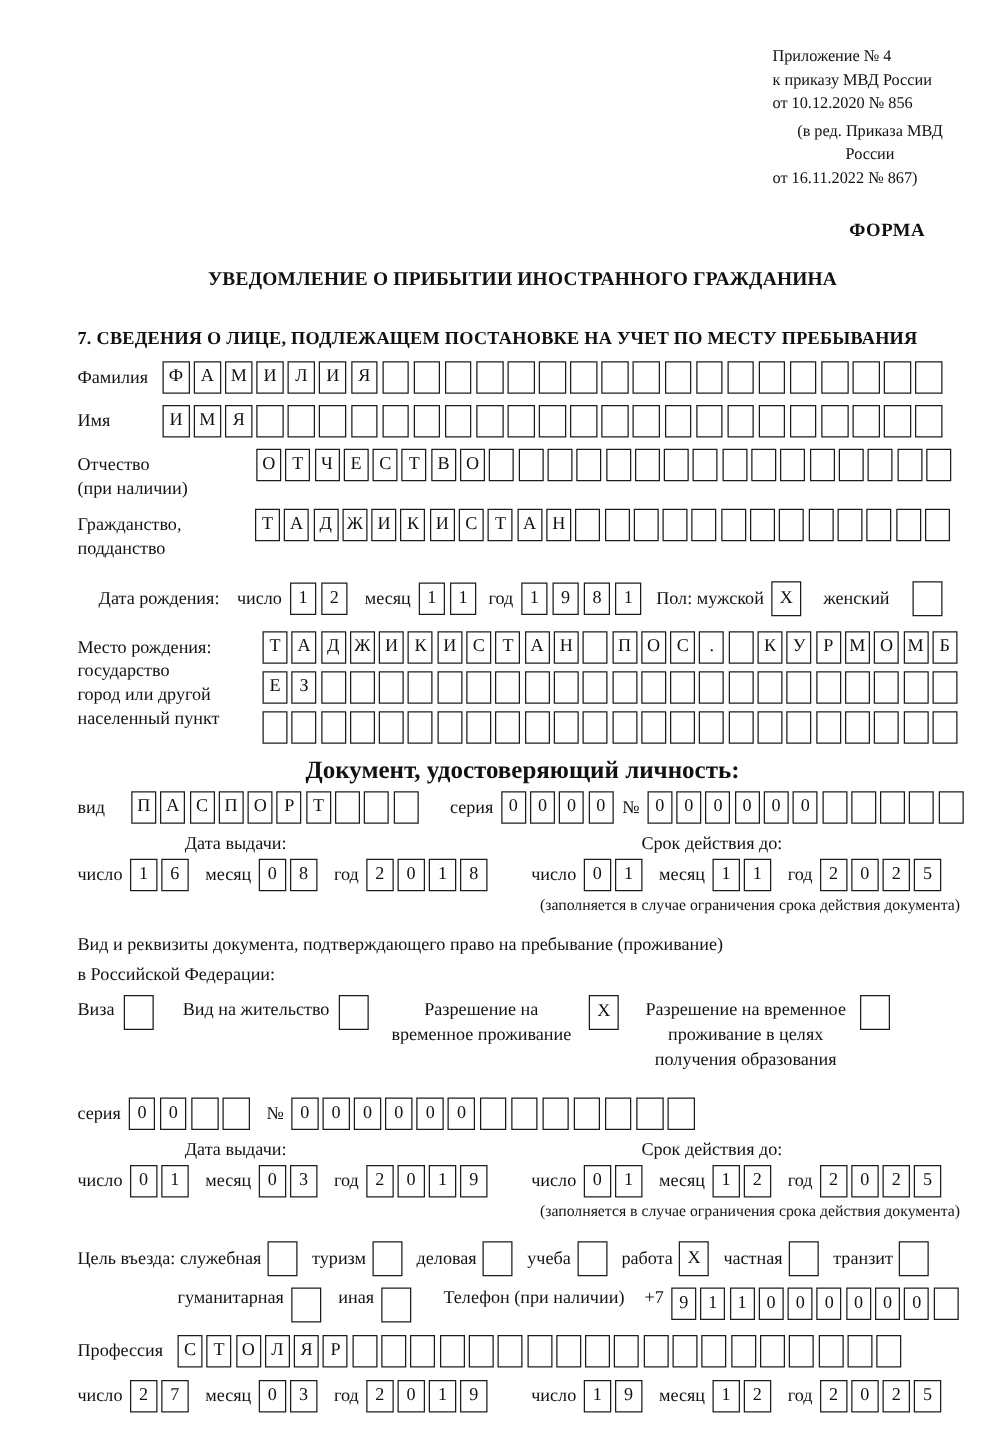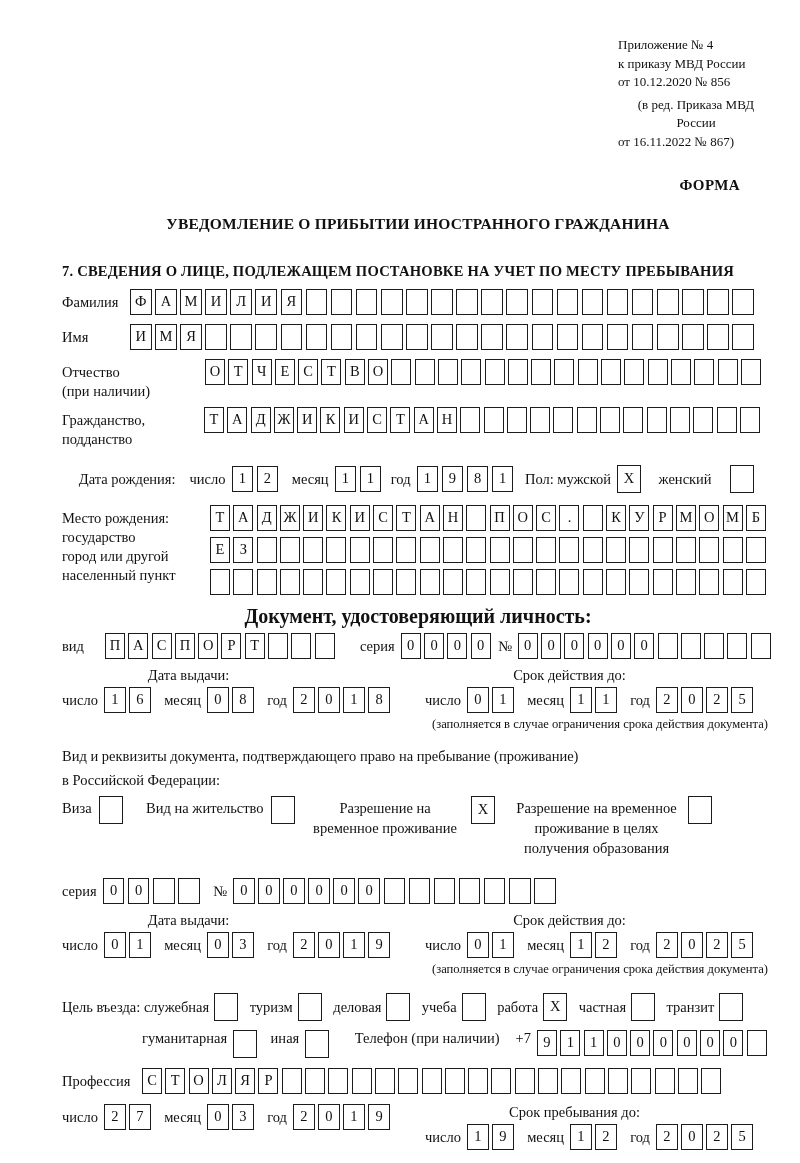--- a/index.html
+++ b/index.html
@@ -596,21 +596,20 @@
         <span class="mlbl">год</span>
         <span class="boxes">
             <span class="box">2</span>
             <span class="box">0</span>
             <span class="box">1</span>
             <span class="box">9</span>
           </span>
       </div>
     </div>
     <div class="dgcol-r">
-      <div class="dghead" style="padding-right:50px;">Срок пребывания до:</div>
       <div class="dgline">
         <span class="lbl">число</span>
         <span class="boxes">
             <span class="box">1</span>
             <span class="box">9</span>
           </span>
         <span class="mlbl">месяц</span>
         <span class="boxes">
             <span class="box">1</span>
             <span class="box">2</span>

